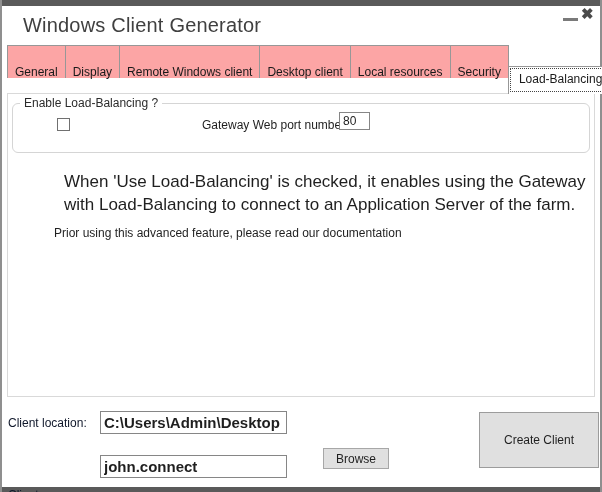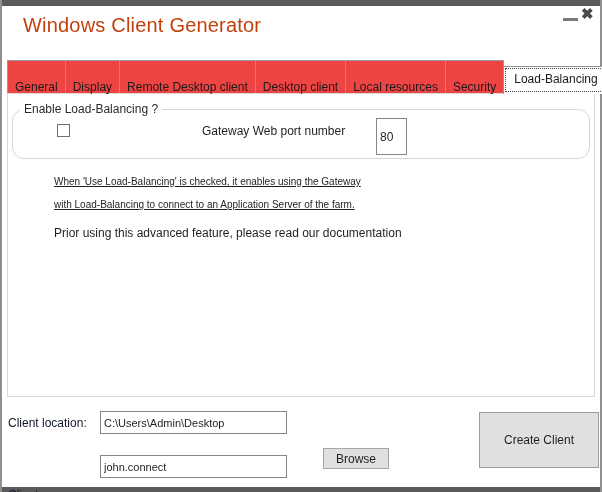--- a/index.html
+++ b/index.html
@@ -14,105 +14,105 @@
     overflow: hidden;
   }
   
   .frame-top    { position:absolute; top:0; left:0; right:0; height:6px; background:#5a5a5a; }
   .frame-bottom { position:absolute; bottom:0; left:0; right:0; height:5px; background:#5a5a5a; }
   .frame-left   { position:absolute; top:0; bottom:0; left:0; width:2px; background:#8f8f8f; }
   .frame-right  { position:absolute; top:0; bottom:0; right:0; width:2px; background:#8f8f8f; }
 
   .app-title {
     position:absolute; left:23px; top:14px;
-    font-size:20px; color:#c2410c; letter-spacing:0.2px;
+    font-size:20px; color:#404040; letter-spacing:0.2px;
     white-space:nowrap;
   }
   .min-btn {
     position:absolute; left:563px; top:18px; width:15px; height:3px;
     background:#7a7a7a; cursor:pointer;
   }
   .close-btn {
     position:absolute; left:581px; top:5px;
     font-size:15px; font-weight:bold; color:#4a4a4a; cursor:pointer;
     line-height:18px;
   }
 
   
   .tabstrip {
     position:absolute; left:7px; top:66px; height:28px;
     display:flex; align-items:flex-end; z-index:3;
   }
   .tab {
     height:22px; line-height:21px;
-    padding:16px 7px; margin-bottom:1px; margin-right:-1px;
-    background:#ef4444;
+    padding:16px 7px; margin-bottom:16px; margin-right:-1px;
+    background:#fca5a5;
     border:1px solid #979797; border-bottom:none;
     font-size:12px; color:#1a1a1a; white-space:nowrap;
     cursor:pointer;
   }
   .tab.selected {
     height:28px; line-height:25px;
     padding:0 10px; margin-bottom:0; margin-top:-4px;
     background:#ffffff;
     position:relative; z-index:4;
     outline:1px dotted #444; outline-offset:-3px;
   }
 
   
   .tab-panel {
     position:absolute; left:7px; top:93px; width:588px; height:304px;
     background:#ffffff; border:1px solid #d9d9d9; z-index:1;
   }
 
   
   .groupbox {
-    position:absolute; left:4px; top:15px; width:578px; height:50px;
-    border:1px solid #d5d5d5; border-radius:12px;
+    position:absolute; left:4px; top:9px; width:578px; height:50px;
+    border:1px solid #d5d5d5; border-radius:6px;
   }
   .groupbox-legend {
     position:absolute; left:7px; top:-8px;
     background:#ffffff; padding:0 4px;
     font-size:12px; color:#2b2b2b; white-space:nowrap;
   }
   .checkbox {
     position:absolute; left:44px; top:14px; width:13px; height:13px;
     background:#ffffff; border:1px solid #707070; cursor:pointer;
   }
   .checkbox-label {
     position:absolute; left:64px; top:14px;
     font-size:12px; color:#1f1f1f; white-space:nowrap;
   }
   .port-label {
     position:absolute; left:189px; top:14px;
     font-size:12px; color:#1f1f1f; white-space:nowrap;
   }
   .port-input {
-    position:absolute; left:326px; top:8px; width:31px; height:37px;
+    position:absolute; left:326px; top:8px; width:31px; height:18px;
     border:1px solid #868686; font-family:"Liberation Sans",sans-serif;
-    font-size:12px; padding:0 0 0 3px; color:#1f1f1f;margin-left:37px;
+    font-size:12px; padding:0 0 0 3px; color:#1f1f1f;
   }
 
   .description-1 {
-    position:absolute; left:46px; top:76px;
-    font-size:10px; line-height:23px; color:#1f1f1f; white-space:nowrap;text-decoration:underline;
+    position:absolute; left:56px; top:76px;
+    font-size:17px; line-height:23px; color:#1f1f1f; white-space:nowrap;
   }
   .description-2 {
     position:absolute; left:46px; top:128px;
     font-size:12px; line-height:23px; color:#1f1f1f; white-space:nowrap;
   }
 
   
   .field-label { position:absolute; font-size:12px; color:#0f172a; white-space:nowrap; }
   .lbl-location { left:8px; top:416px; }
   .lbl-name     { left:8px; top:488px; }
   .text-input {
     position:absolute; left:100px; width:187px; height:23px;
     border:1px solid #868686; font-family:"Liberation Sans",sans-serif;
-    font-size:11px; padding:0 0 0 3px; color:#1f1f1f;
+    font-size:15px; padding:0 0 0 3px; color:#1f1f1f;font-weight:bold;
   }
   .inp-location { top:411px; }
   .inp-name     { top:455px; }
   .btn {
     position:absolute; background:#e0e0e0; border:1px solid #a7a7a7;
     font-family:"Liberation Sans",sans-serif; font-size:12px; color:#1f1f1f;
     display:flex; align-items:center; justify-content:center; cursor:pointer;
   }
   .btn-browse { left:323px; top:414px; width:66px; height:21px;margin-top:34px; }
   .btn-create { left:472px; top:412px; width:120px; height:56px; border-color:#9c9c9c;margin-left:7px; }
@@ -126,21 +126,21 @@
   <div class="frame-left"></div>
   <div class="frame-right"></div>
 
   <div class="app-title">Windows Client Generator</div>
   <div class="min-btn"></div>
   <div class="close-btn">✖</div>
 
   <div class="tabstrip">
     <div class="tab">General</div>
     <div class="tab">Display</div>
-    <div class="tab">Remote Desktop client</div>
+    <div class="tab">Remote Windows client</div>
     <div class="tab">Desktop client</div>
     <div class="tab">Local resources</div>
     <div class="tab">Security</div>
     <div class="tab selected">Load-Balancing</div>
   </div>
 
   <div class="tab-panel">
     <div class="groupbox">
       <div class="groupbox-legend">Enable Load-Balancing ?</div>
       <div class="checkbox"></div>

